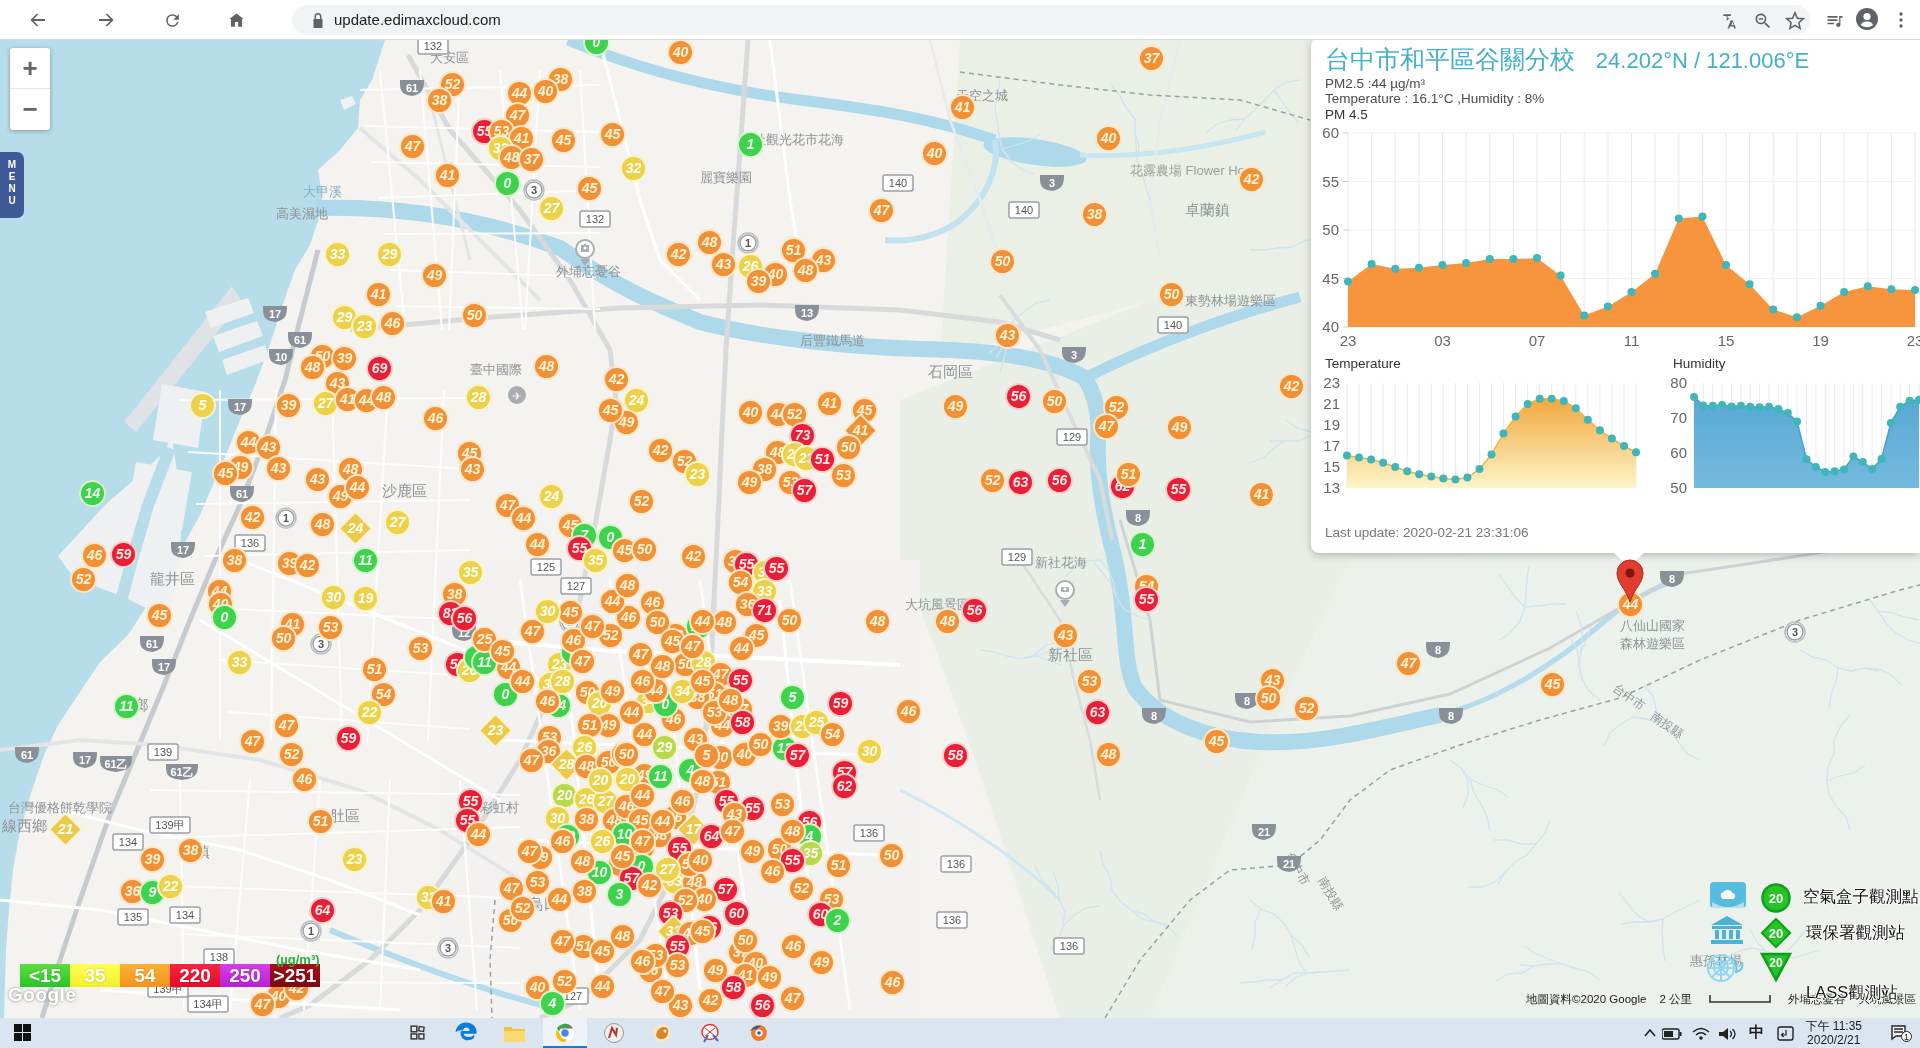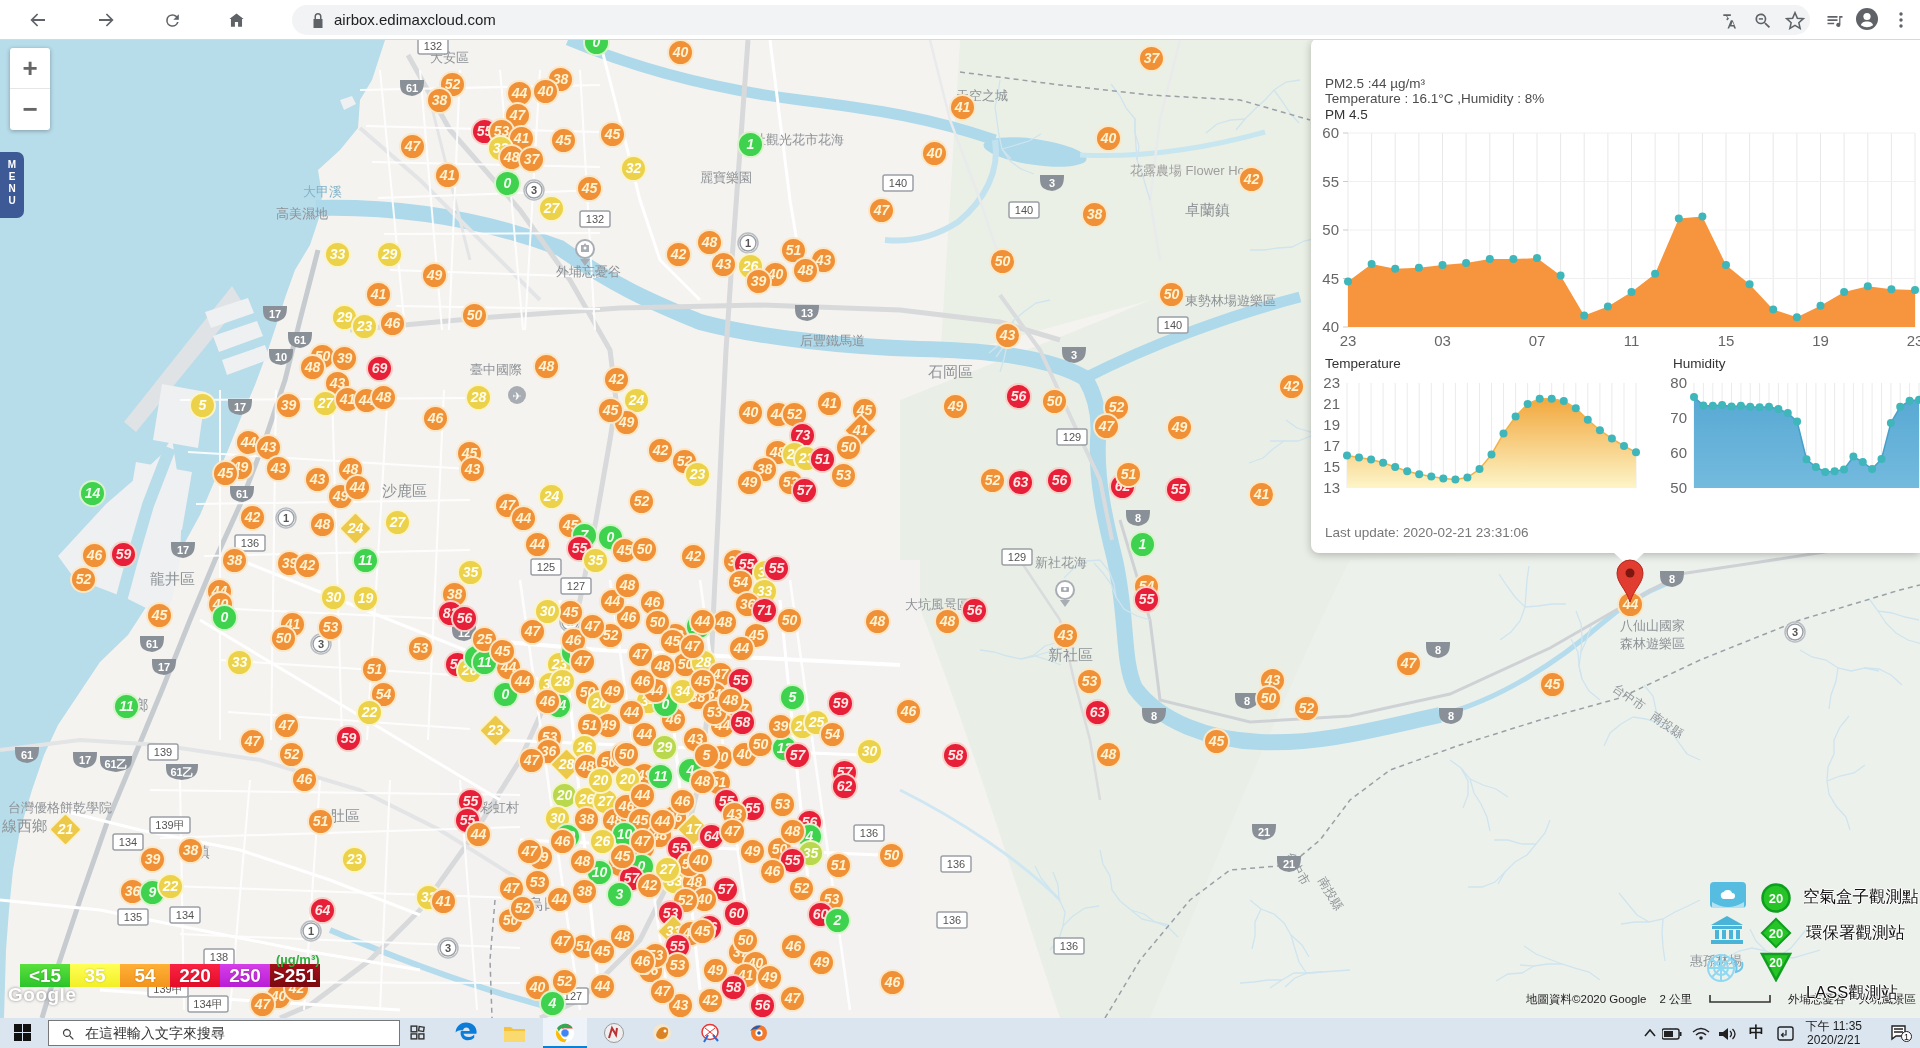--- a/index.html
+++ b/index.html
@@ -55,21 +55,21 @@
 <div class="cbtn" style="left:158px"><svg width="19" height="19" viewBox="0 0 24 24" style="margin-top:5px">
         <path d="M17.65 6.35A7.96 7.96 0 0 0 12 4a8 8 0 1 0 7.75 10h-2.1A6 6 0 1 1 12 6c1.66 0 3.14.69 4.22 1.78L13 11h7V4z" fill="#5f6368"></path>
       </svg></div>
 <div class="cbtn" style="left:222px"><svg width="19" height="19" viewBox="0 0 24 24" style="margin-top:5px">
         <path d="M12 3L3 10h2v10h5v-6h4v6h5V10h2z" fill="#5f6368"></path>
       </svg></div>
 <div id="urlbar">
  <svg width="12" height="15" viewBox="0 0 12 15" style="position:absolute;left:20px;top:8px">
         <path d="M6 0a3.5 3.5 0 0 0-3.5 3.5V6H1.5v9h9V6H9.5V3.5A3.5 3.5 0 0 0 6 0zm0 1.5c1.1 0 2 .9 2 2V6H4V3.5c0-1.1.9-2 2-2z" fill="#5f6368"></path>
       </svg>
- <div id="urltxt">airbox.edimaxcloud.com</div>
+ <div id="urltxt">update.edimaxcloud.com</div>
 </div>
 <svg class="ric" style="left:1720px" width="20" height="20" viewBox="0 0 24 24">
       <path d="M4 4h9v2H8.6c.5 1.2 1.3 2.4 2.3 3.4-.7.7-1.5 1.3-2.4 1.9l-1-1.7c.6-.4 1.1-.8 1.5-1.2-.7-.8-1.2-1.6-1.6-2.4H4z" fill="#5f6368"></path>
       <path d="M13 11h2.2l4 10h-2.1l-.9-2.4h-4.3l-.9 2.4H9zm.7 5.8h2.9L15.1 13z" fill="#5f6368"></path>
     </svg>
 <svg class="ric" style="left:1753px" width="20" height="20" viewBox="0 0 24 24">
       <path d="M15.5 14h-.8l-.3-.3a6.5 6.5 0 1 0-.7.7l.3.3v.8l5 5 1.5-1.5zm-6 0a4.5 4.5 0 1 1 0-9 4.5 4.5 0 0 1 0 9z" fill="#5f6368"></path>
       <rect x="7" y="8.6" width="5" height="1.8" fill="#5f6368"></rect>
     </svg>
 <svg class="ric" style="left:1785px" width="20" height="20" viewBox="0 0 24 24">
@@ -987,20 +987,21 @@
 <i class="o" style="left:759px;top:818px">46</i>
 <i class="o" style="left:779px;top:778px">48</i>
 <i class="o" style="left:549px;top:888px">47</i>
 <i class="o" style="left:589px;top:898px">45</i>
 <i class="o" style="left:609px;top:883px">48</i>
 <i class="o" style="left:629px;top:908px">46</i>
 <i class="o" style="left:589px;top:933px">44</i>
 <i class="o" style="left:649px;top:938px">47</i>
 <i class="o" style="left:689px;top:878px">45</i>
 <div id="panel">
+ <div id="ptitle">台中市和平區谷關分校&nbsp;&nbsp;&nbsp;<span>24.202°N / 121.006°E</span></div>
  <div class="pline" style="top:38px">PM2.5 :44 µg/m³</div>
  <div class="pline" style="top:53px">Temperature : 16.1°C ,Humidity : 8%</div>
  <div class="pline" style="top:69px;color:#333">PM 4.5</div>
  <div class="pline" style="top:318px;color:#333">Temperature</div>
  <div class="pline" style="top:318px;left:362px;color:#333">Humidity</div>
  <div id="lastupd">Last update: 2020-02-21 23:31:06</div>
  <svg width="609" height="480" viewBox="0 0 609 480" style="position:absolute;left:0;top:0">
 <line x1="37.0" y1="95" x2="37.0" y2="289" stroke="#e8e8e8" stroke-width="1"></line>
 <line x1="60.6" y1="95" x2="60.6" y2="289" stroke="#e8e8e8" stroke-width="1"></line>
 <line x1="84.2" y1="95" x2="84.2" y2="289" stroke="#e8e8e8" stroke-width="1"></line>
@@ -1254,26 +1255,20 @@
 <div class="mlrow" style="left:1806px;top:942px">LASS觀測站</div>
 </div>
 
 <div id="taskbar">
 <svg width="17" height="17" viewBox="0 0 17 17" style="position:absolute;left:14px;top:6px">
  <rect x="0" y="0" width="8" height="8" fill="#111"></rect>
       <rect x="9" y="0" width="8" height="8" fill="#111"></rect>
  <rect x="0" y="9" width="8" height="8" fill="#111"></rect>
       <rect x="9" y="9" width="8" height="8" fill="#111"></rect>
 </svg>
-<div id="searchbox">
- <svg width="15" height="15" viewBox="0 0 24 24" style="position:absolute;left:12px;top:6px">
-        <path d="M15.5 14h-.8l-.3-.3a6.5 6.5 0 1 0-.7.7l.3.3v.8l5 5 1.5-1.5zm-6 0a4.5 4.5 0 1 1 0-9 4.5 4.5 0 0 1 0 9z" fill="#444"></path>
-      </svg>
- <span>在這裡輸入文字來搜尋</span>
-</div>
 <svg width="17" height="17" viewBox="0 0 24 24" style="position:absolute;left:409px;top:6px">
       <g fill="none" stroke="#333" stroke-width="2">
         <rect x="3" y="3" width="8" height="8"></rect>
         <rect x="14" y="4" width="7" height="6" transform="rotate(8 17 7)"></rect>
         <rect x="3" y="14" width="8" height="7"></rect>
         <rect x="14" y="14" width="7" height="7"></rect>
       </g>
     </svg>
 <svg width="24" height="24" viewBox="0 0 24 24" style="position:absolute;left:454px;top:3px">
       <path d="M12 1.5C6 1.5 1.8 6 1.6 11.5c2-2.3 5-2.8 7.4-2 .3-1.8 1.6-3 3.3-3 2 0 3.3 1.5 3.4 3.5H6.9c-.2.6-.3 1.3-.3 2 0 4.7 3.3 7.3 7.2 7.3 2.4 0 4.7-.8 6.4-2.5v-3.4c-1.5 1.7-3.7 2.7-5.8 2.7-2.5 0-4.3-1.2-4.9-3.3h12.9c.1-.6.2-1.3.2-2C22.6 5.6 18.1 1.5 12 1.5z" fill="#0b7cd8"></path>

